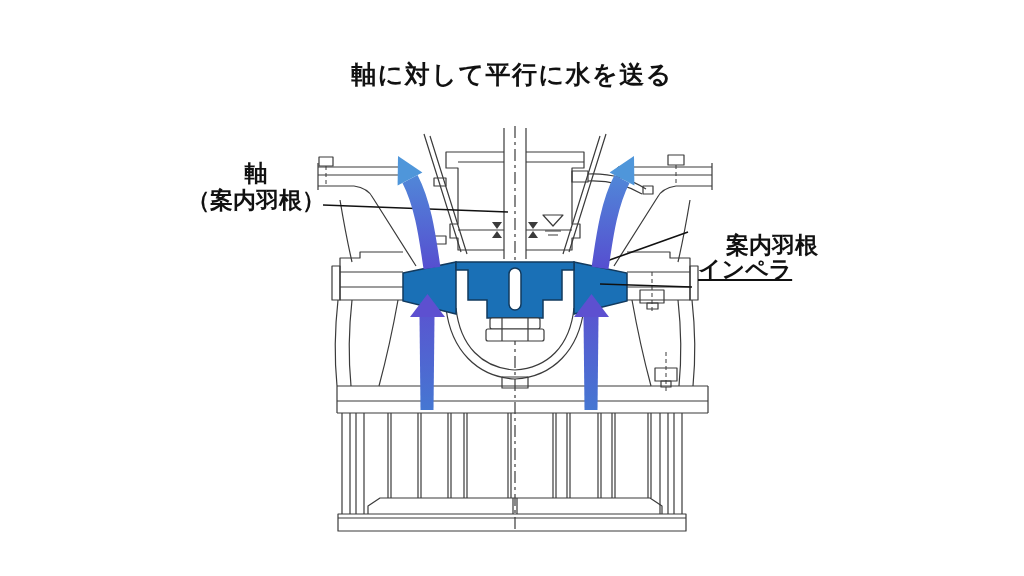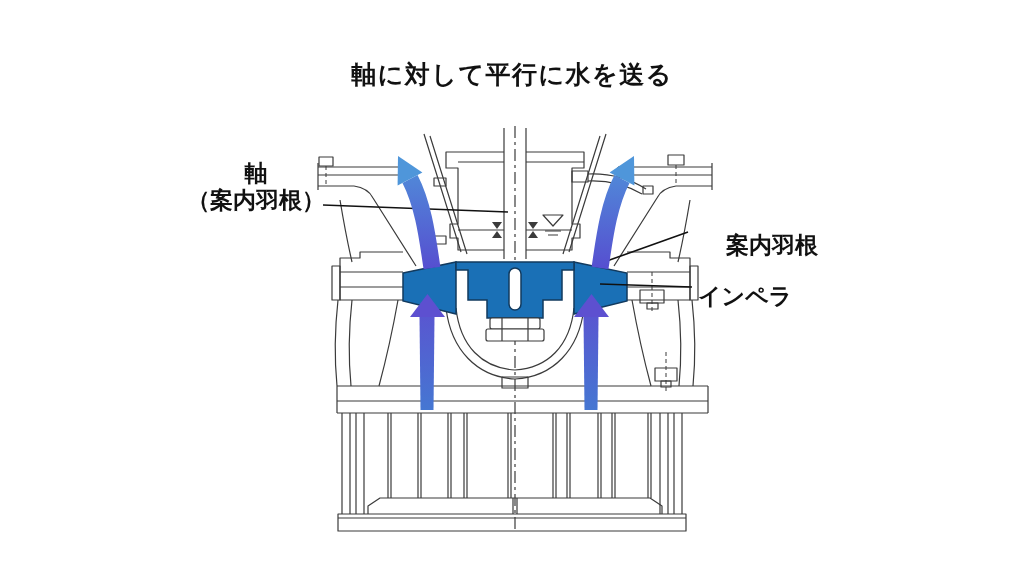--- a/index.html
+++ b/index.html
@@ -3,21 +3,21 @@
 <meta charset="utf-8">
 <style>
   html,body{margin:0;padding:0;background:#fff;}
   .stage{position:relative;width:1024px;height:576px;background:#ffffff;overflow:hidden;
          font-family:"DejaVu Sans","Liberation Sans",sans-serif;}
   .title{position:absolute;top:58px;left:0;width:100%;text-align:center;
          font-size:25px;font-weight:bold;color:#111;letter-spacing:1.5px;}
   .lbl{position:absolute;font-weight:bold;color:#111;font-size:23px;white-space:nowrap;line-height:27px;}
   .lbl-shaft{left:186px;top:160px;width:140px;text-align:center;}
   .lbl-guide{left:694px;top:232px;margin-left:32px;}
-  .lbl-impeller{left:698px;top:283px;}
+  .lbl-impeller{left:698px;top:256px;text-decoration:underline;}
   svg{position:absolute;left:0;top:0;}
   .ln{fill:none;stroke:#3b3b3b;stroke-width:1.2;stroke-linejoin:round;}
   .imp{stroke:#123a5e;stroke-width:1.5;}
   .white{fill:#ffffff;}
   .leader{stroke:#111;stroke-width:1.6;fill:none;}
   .dashc{stroke-dasharray:12 4 3 4;}
   .dash2{stroke-dasharray:4 3;stroke-width:1;}
   .mark{fill:#3b3b3b;stroke:none;}
 </style>
 </head>

